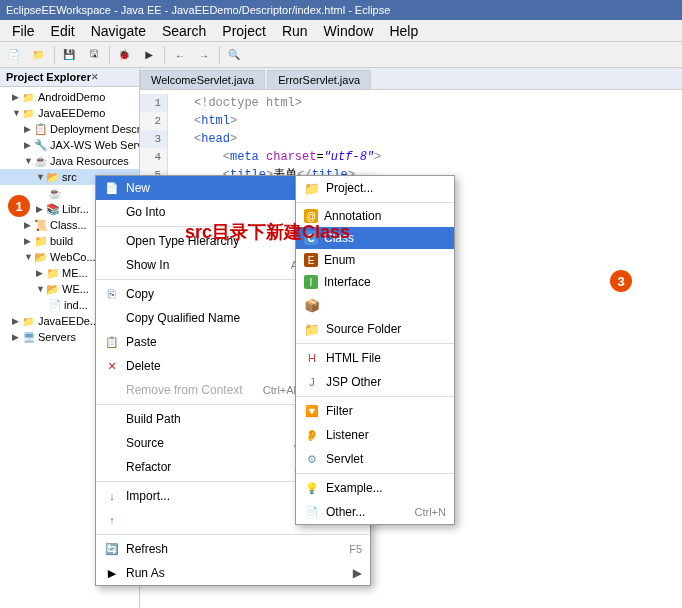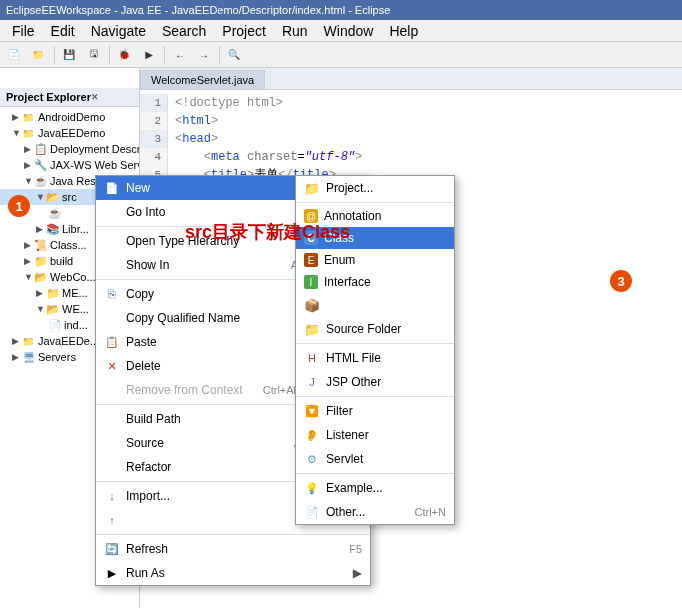--- a/index.html
+++ b/index.html
@@ -84,21 +84,20 @@
     }
 
     #panel-header {
       background: #e8edf5;
       border-bottom: 1px solid #ccc;
       padding: 3px 6px;
       font-size: 11px;
       font-weight: bold;
       display: flex;
       align-items: center;
-      margin-top: 20px;
     }
 
     
     .tree-container {
       padding: 2px 0;
       font-size: 11px;
     }
     .tree-item {
       display: flex;
       align-items: center;
@@ -185,25 +184,26 @@
       padding-right: 6px;
       color: #666;
       font-size: 11px;
       background: #f5f5f5;
       border-right: 1px solid #ddd;
       flex-shrink: 0;
       user-select: none;
     }
     .line-num.marked { background: #e8edf5; }
     .code-text {
-      padding-left: 7px;
+      padding-left: 20px;
       white-space: pre;
+      margin-left: 6px;
     }
     .tag { color: #1d4ed8; }
-    .attr { color: #737373; }
+    .attr { color: #a21caf; }
     .val { color: #2a00ff; font-style: italic; }
     .txt { color: #000; }
     .lt { color: #888; }
 
     
     #context-menu {
       position: absolute;
       left: 95px;
       top: 175px;
       background: white;
@@ -528,20 +528,23 @@
       </div>
 
     </div>
   </div>
 
   <div id="right-panel">
     <div id="editor-tabs">
       <div class="editor-tab">
         <span>WelcomeServlet.java</span>
       </div>
+      <div class="editor-tab">
+        <span>ErrorServlet.java</span>
+      </div>
     </div>
     <div id="editor-content">
       <div class="code-line">
         <span class="line-num marked">1</span>
         <span class="code-text"><span class="lt">&lt;!doctype html&gt;</span></span>
       </div>
       <div class="code-line">
         <span class="line-num">2</span>
         <span class="code-text"><span class="lt">&lt;</span><span class="tag">html</span><span class="lt">&gt;</span></span>
       </div>

